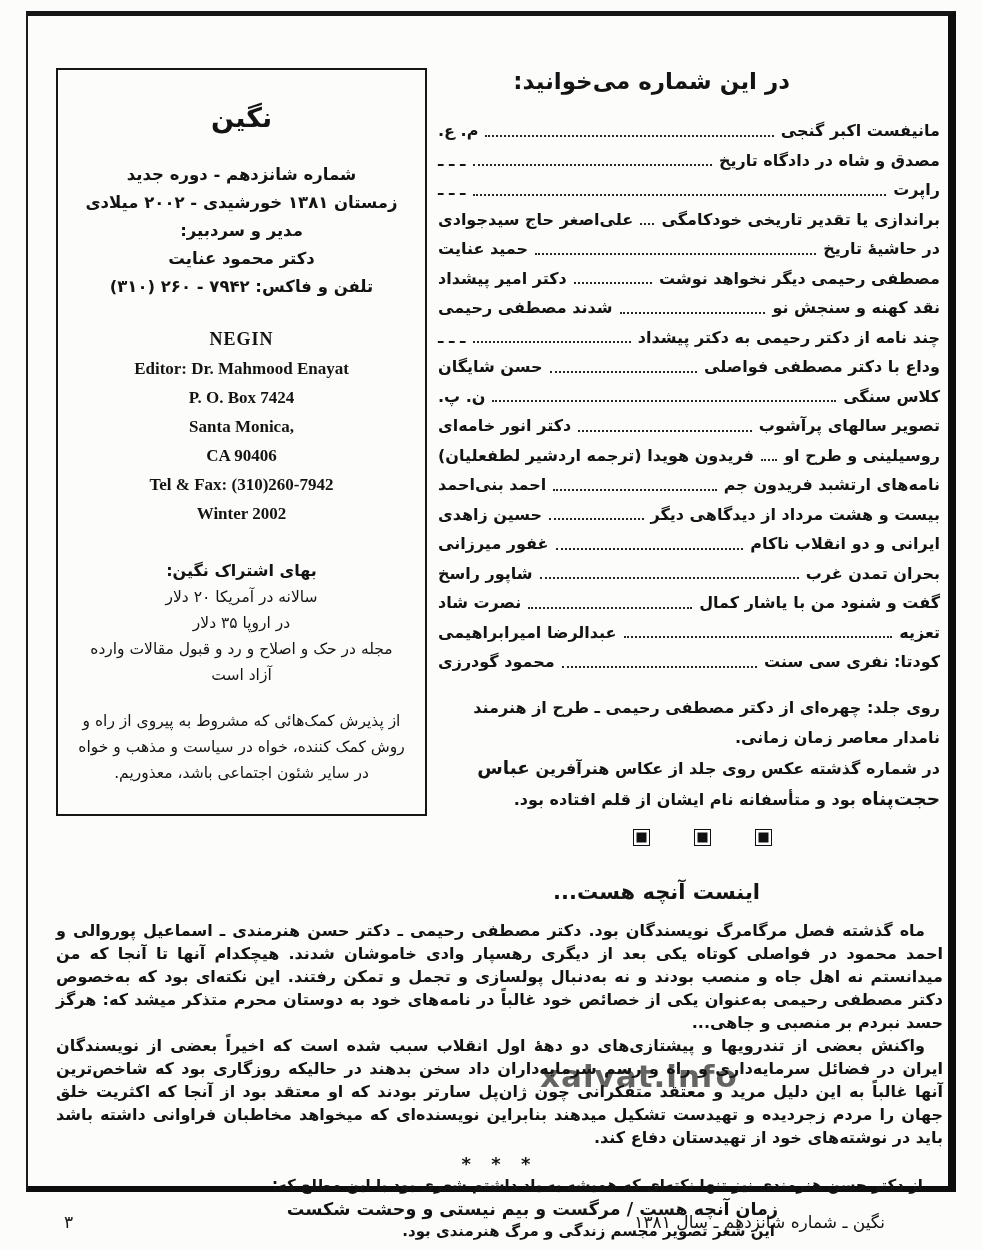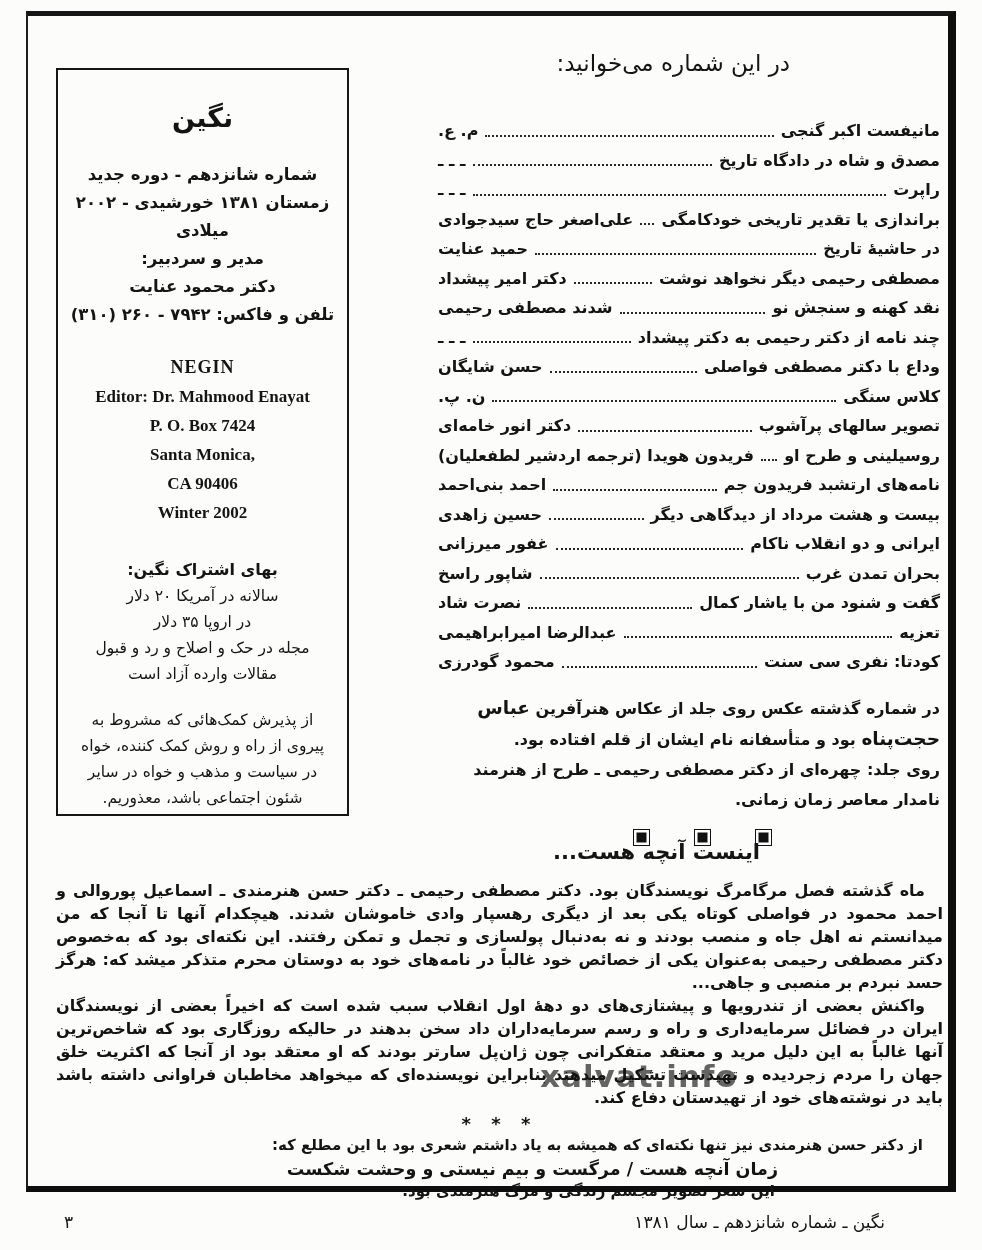--- a/index.html
+++ b/index.html
@@ -8,26 +8,26 @@
     background:#fcfcfa; color:#141414; overflow:hidden;
     font-family:"DejaVu Sans", sans-serif;
   }
   .frame {
     position:absolute; left:26px; top:11px; width:930px; height:1181px;
     box-sizing:border-box;
     border-top:5px solid #161616; border-left:2px solid #1c1c1c;
     border-right:8px solid #0e0e0e; border-bottom:6px solid #0e0e0e;
   }
   .toc-heading {
-    position:absolute; top:34px; right:158px; direction:rtl;
-    font-size:23px; font-weight:normal; white-space:nowrap;
+    position:absolute; top:52px; right:158px; direction:rtl;
+    font-size:23px; font-weight:bold; white-space:nowrap;
   }
   
   .info-box {
-    position:absolute; left:28px; top:52px; width:293px; height:748px;
+    position:absolute; left:28px; top:52px; width:371px; height:748px;
     box-sizing:border-box; border:2px solid #161616;
     text-align:center; direction:rtl;
   }
   .fa-title { margin-top:32px; font-size:27px; font-weight:bold; }
   .fa-lines { margin-top:28px; font-size:16.5px; font-weight:bold; line-height:28px; }
   .en-block { margin-top:24px; direction:ltr;
     font-family:"Liberation Serif","DejaVu Serif",serif;
     font-size:17px; font-weight:bold; line-height:29px; }
   .en-title { font-size:18px; letter-spacing:1px; }
   .sub-block { margin-top:30px; font-size:15.5px; line-height:26px; padding:0 26px; }
@@ -41,21 +41,21 @@
   .toc-row { display:flex; align-items:flex-end; height:29.5px; }
   .toc-title,.toc-author { white-space:nowrap; line-height:29.5px; }
   .toc-leader { flex:1 1 auto; min-width:10px; margin:0 7px 9px 7px;
     border-bottom:2.6px dotted #262626; }
   .cover-note { margin-top:16px; line-height:30px; font-size:16px; text-align:right; }
   .cover-name { font-size:18.5px; }
   .squares { margin-top:14px; display:flex; gap:44px; padding-right:168px; }
   .square { width:15px; height:15px; background:#111;
     border:1.5px solid #111; box-shadow:inset 0 0 0 2.5px #fff; }
   
-  .editorial { position:absolute; left:28px; right:5px; top:824px; direction:rtl; z-index:1; }
+  .editorial { position:absolute; left:28px; right:5px; top:864px; direction:rtl; z-index:1; }
   .ed-heading { font-size:21px; font-weight:bold; margin:0 183px 15px 0; }
   .ed-para { margin:0; font-size:16px; font-weight:bold; line-height:23px;
     text-align:justify; text-indent:18px; }
   .ed-sep { direction:ltr; text-align:center; font-size:18px; font-weight:bold;
     letter-spacing:7px; margin:4px 0 2px; }
   .ed-line1 { font-size:15px; font-weight:bold; text-align:right; margin:0 20px 0 0; }
   .ed-poem  { font-size:17.5px; font-weight:bold; text-align:right; margin:5px 165px 3px 0; }
   .ed-line2 { font-size:15px; font-weight:bold; text-align:right; margin:0 168px 0 0; }
   .watermark { position:absolute; left:512px; top:1042px; z-index:0;
     font-size:31px; font-weight:bold; letter-spacing:1px; direction:ltr;
@@ -81,20 +81,21 @@
         <div>مدیر و سردبیر:</div>
         <div>دکتر محمود عنایت</div>
         <div>تلفن و فاکس: ۷۹۴۲ - ۲۶۰ (۳۱۰)</div>
       </div>
       <div class="en-block">
         <div class="en-title">NEGIN</div>
         <div>Editor: Dr. Mahmood Enayat</div>
         <div>P. O. Box 7424</div>
         <div>Santa Monica,</div>
         <div>CA 90406</div>
+        <div>Tel &amp; Fax: (310)260-7942</div>
         <div>Winter 2002</div>
       </div>
       <div class="sub-block">
         <div class="sub-title">بهای اشتراک نگین:</div>
         <div>سالانه در آمریکا ۲۰ دلار</div>
         <div>در اروپا ۳۵ دلار</div>
         <div>مجله در حک و اصلاح و رد و قبول مقالات وارده آزاد است</div>
       </div>
       <div class="disclaimer">از پذیرش کمک‌هائی که مشروط به پیروی از راه و روش کمک کننده، خواه در سیاست و مذهب و خواه در سایر شئون اجتماعی باشد، معذوریم.</div>
     </div>
@@ -190,22 +191,22 @@
           <span class="toc-leader"></span>
           <span class="toc-author">عبدالرضا امیرابراهیمی</span>
         </div>
       <div class="toc-row">
           <span class="toc-title">کودتا: نفری سی سنت</span>
           <span class="toc-leader"></span>
           <span class="toc-author">محمود گودرزی</span>
         </div>
 
       <div class="cover-note">
+        <div>روی جلد: چهره‌ای از دکتر مصطفی رحیمی ـ طرح از هنرمند نامدار معاصر زمان زمانی.</div>
         <div><span>در شماره گذشته عکس روی جلد از عکاس هنرآفرین </span><span class="cover-name">عباس حجت‌پناه</span><span> بود و متأسفانه نام ایشان از قلم افتاده بود.</span></div>
-        <div>روی جلد: چهره‌ای از دکتر مصطفی رحیمی ـ طرح از هنرمند نامدار معاصر زمان زمانی.</div>
       </div>
 
       <div class="squares">
         <span class="square"></span>
         <span class="square"></span>
         <span class="square"></span>
       </div>
     </div>
 
     <div class="editorial">

